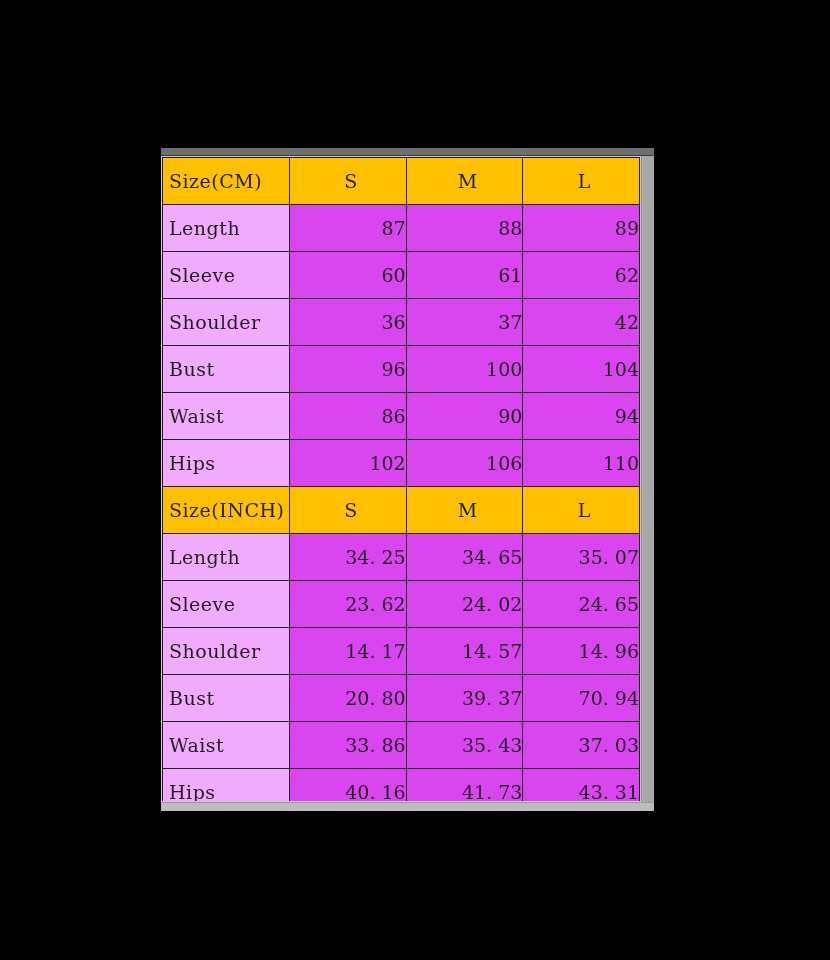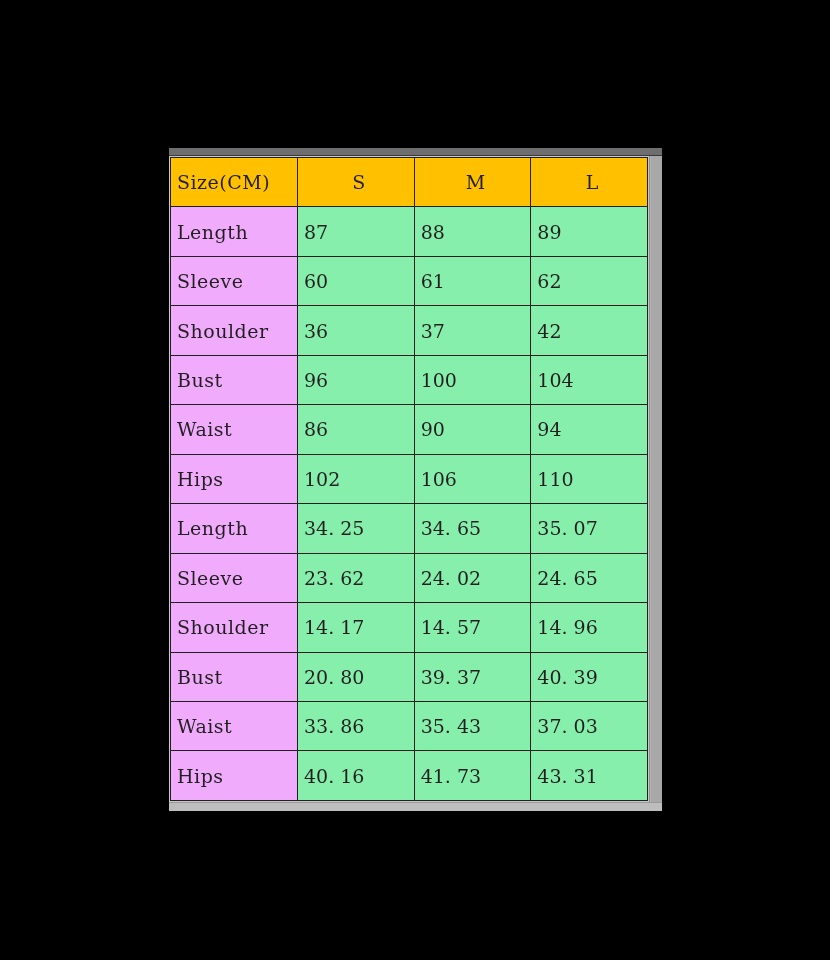--- a/index.html
+++ b/index.html
@@ -10,21 +10,21 @@
     height: 960px;
     overflow: hidden;
   }
   body {
     font-family: "DejaVu Serif", serif;
   }
 
   
   #chart-frame {
     position: absolute;
-    left: 168px;
+    left: 160px;
     top: 147px;
     width: 494px;
     height: 664px;
     box-sizing: border-box;
     background: #c8c8c8;
     border-top: 1px solid #000000;
     border-left: 1px solid #000000;
   }
   
   #frame-top-band {
@@ -96,22 +96,22 @@
   }
   
   td.label-cell {
     background: #f0abfc;
     text-align: left;
     width: 120px;
     letter-spacing: 0.5px;
   }
   
   td.data-cell {
-    background: #86efac;
-    text-align: left;
+    background: #d946ef;
+    text-align: right;
     padding: 0;
   }
   
   tr.header-row td {
     background: #ffc000;
   }
   tr.header-row td.data-cell {
     text-align: center;
   }
 </style>
@@ -166,20 +166,26 @@
             <td class="data-cell">86</td>
             <td class="data-cell">90</td>
             <td class="data-cell">94</td>
           </tr>
           <tr class="data-row">
             <td class="label-cell">Hips</td>
             <td class="data-cell">102</td>
             <td class="data-cell">106</td>
             <td class="data-cell">110</td>
           </tr>
+          <tr class="header-row">
+            <td class="label-cell">Size(INCH)</td>
+            <td class="data-cell">S</td>
+            <td class="data-cell">M</td>
+            <td class="data-cell">L</td>
+          </tr>
           <tr class="data-row">
             <td class="label-cell">Length</td>
             <td class="data-cell">34. 25</td>
             <td class="data-cell">34. 65</td>
             <td class="data-cell">35. 07</td>
           </tr>
           <tr class="data-row">
             <td class="label-cell">Sleeve</td>
             <td class="data-cell">23. 62</td>
             <td class="data-cell">24. 02</td>
@@ -188,21 +194,21 @@
           <tr class="data-row">
             <td class="label-cell">Shoulder</td>
             <td class="data-cell">14. 17</td>
             <td class="data-cell">14. 57</td>
             <td class="data-cell">14. 96</td>
           </tr>
           <tr class="data-row">
             <td class="label-cell">Bust</td>
             <td class="data-cell">20. 80</td>
             <td class="data-cell">39. 37</td>
-            <td class="data-cell">40. 39</td>
+            <td class="data-cell">70. 94</td>
           </tr>
           <tr class="data-row">
             <td class="label-cell">Waist</td>
             <td class="data-cell">33. 86</td>
             <td class="data-cell">35. 43</td>
             <td class="data-cell">37. 03</td>
           </tr>
           <tr class="data-row">
             <td class="label-cell">Hips</td>
             <td class="data-cell">40. 16</td>

